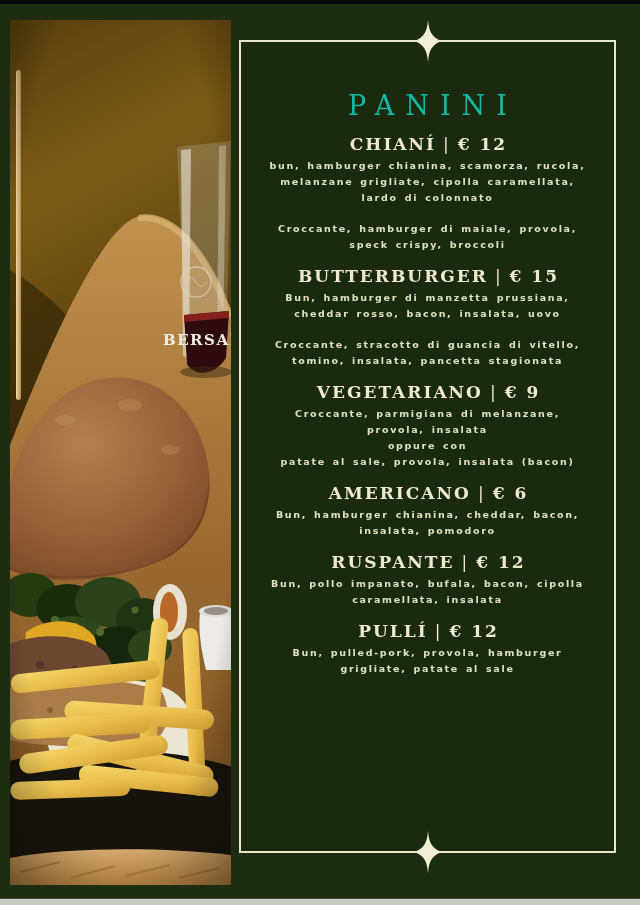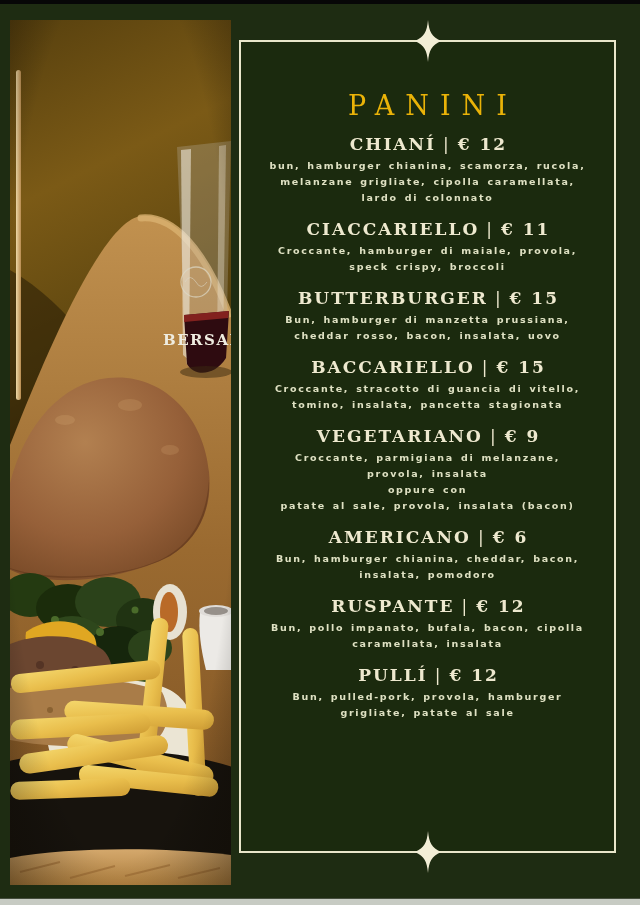--- a/index.html
+++ b/index.html
@@ -14,21 +14,21 @@
 
   
   .panel{position:absolute;left:239px;top:40px;width:377px;height:813px;box-sizing:border-box;
          border:2px solid #e9e6ca;background:#1b2a0e;}
   .sparkle{position:absolute;left:50%;transform:translateX(-50%);}
   .sparkle-top{top:-22px;}
   .sparkle-bottom{bottom:-22px;}
 
   .panel-inner{box-sizing:border-box;height:100%;padding:48px 12px 0;color:#e9e7cb;text-align:center;}
   .menu-title{margin:0 0 12px;font-family:"DejaVu Serif","Liberation Serif",serif;font-weight:500;
-              font-size:27px;line-height:32px;letter-spacing:11px;padding-left:11px;color:#eab308;}
+              font-size:27px;line-height:32px;letter-spacing:11px;padding-left:11px;color:#14b8a6;}
   .menu-subtitle{margin:0 0 28px;font-size:12.5px;line-height:16px;font-weight:500;
                  letter-spacing:7px;padding-left:7px;color:#e9e7cb;}
   .items{display:flex;flex-direction:column;gap:11px;}
   .item-heading{margin:0 0 4px;font-family:"DejaVu Serif","Liberation Serif",serif;font-weight:600;
                 font-size:17px;line-height:20px;letter-spacing:2px;padding-left:2px;color:#eee9cf;}
   .item-heading .sep{margin:0 7px;font-weight:400;}
   .item-desc{margin:2px;font-size:9.5px;line-height:16px;font-weight:700;letter-spacing:1.7px;
              word-spacing:2px;color:#dfe1c3;white-space:pre-line;}
 </style>
 </head>
@@ -178,39 +178,33 @@
         <section class="item">
           <h2 class="item-heading">
             <span>CHIANÍ</span><span class="sep">|</span><span>€ 12</span>
           </h2>
           <p class="item-desc">bun, hamburger chianina, scamorza, rucola,
 melanzane grigliate, cipolla caramellata,
 lardo di colonnato</p>
         </section>
 
         <section class="item">
-          <h2 class="item-heading">
-            <span>CIACCARIELLO</span><span class="sep">|</span><span>€ 11</span>
-          </h2>
           <p class="item-desc">Croccante, hamburger di maiale, provola,
 speck crispy, broccoli</p>
         </section>
 
         <section class="item">
           <h2 class="item-heading">
             <span>BUTTERBURGER</span><span class="sep">|</span><span>€ 15</span>
           </h2>
           <p class="item-desc">Bun, hamburger di manzetta prussiana,
 cheddar rosso, bacon, insalata, uovo</p>
         </section>
 
         <section class="item">
-          <h2 class="item-heading">
-            <span>BACCARIELLO</span><span class="sep">|</span><span>€ 15</span>
-          </h2>
           <p class="item-desc">Croccante, stracotto di guancia di vitello,
 tomino, insalata, pancetta stagionata</p>
         </section>
 
         <section class="item">
           <h2 class="item-heading">
             <span>VEGETARIANO</span><span class="sep">|</span><span>€ 9</span>
           </h2>
           <p class="item-desc">Croccante, parmigiana di melanzane,
 provola, insalata

